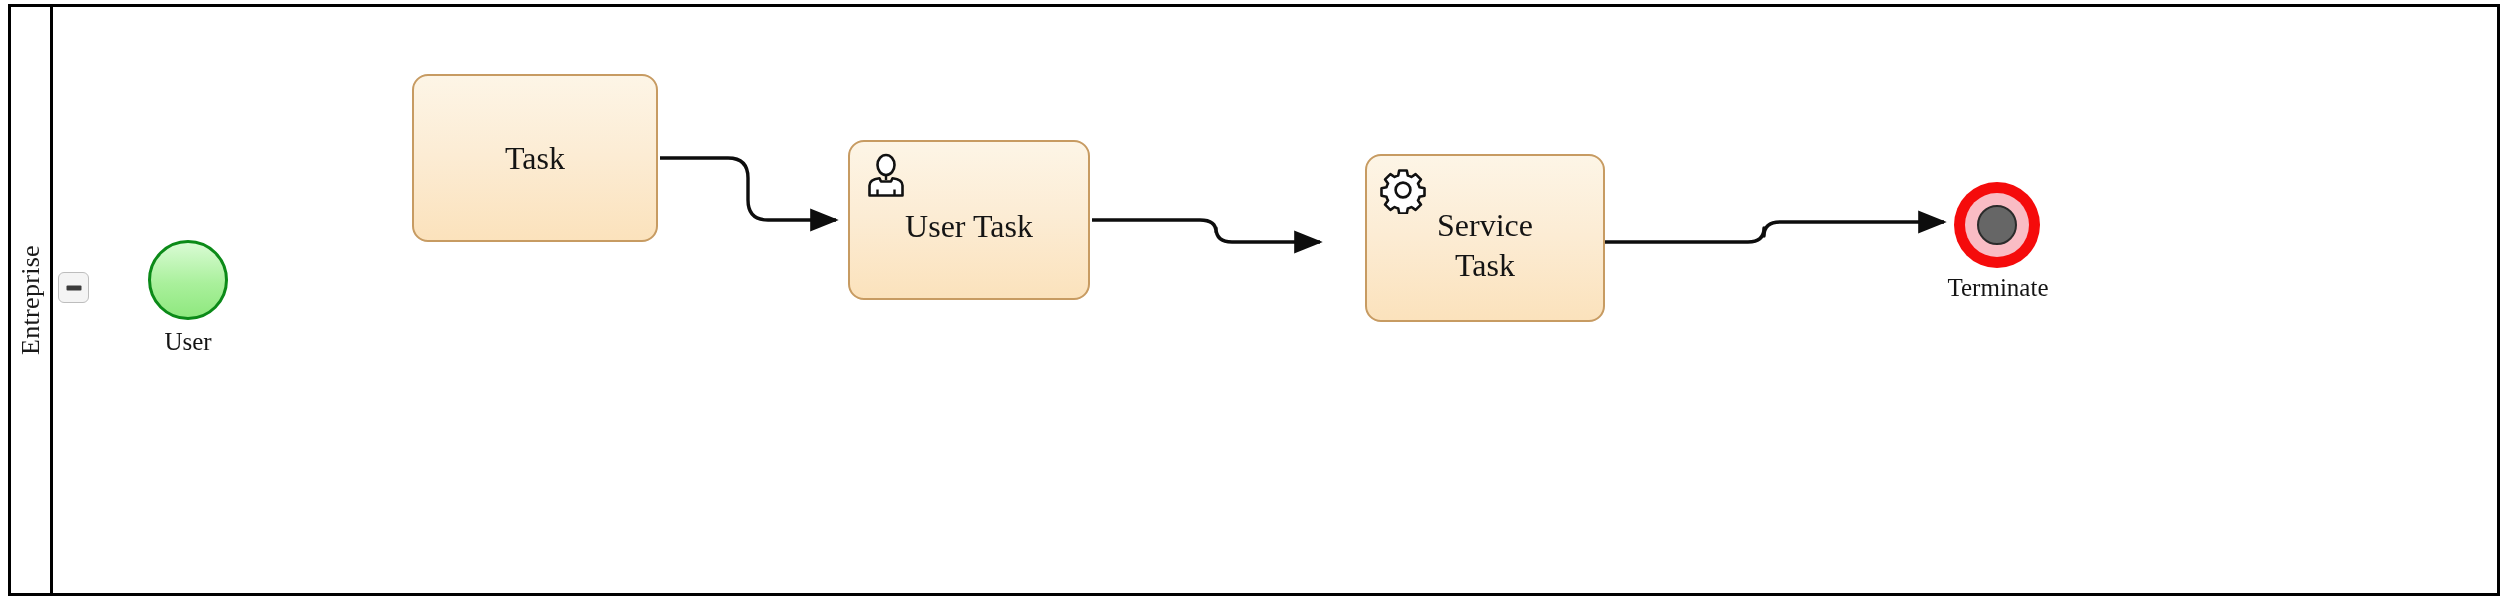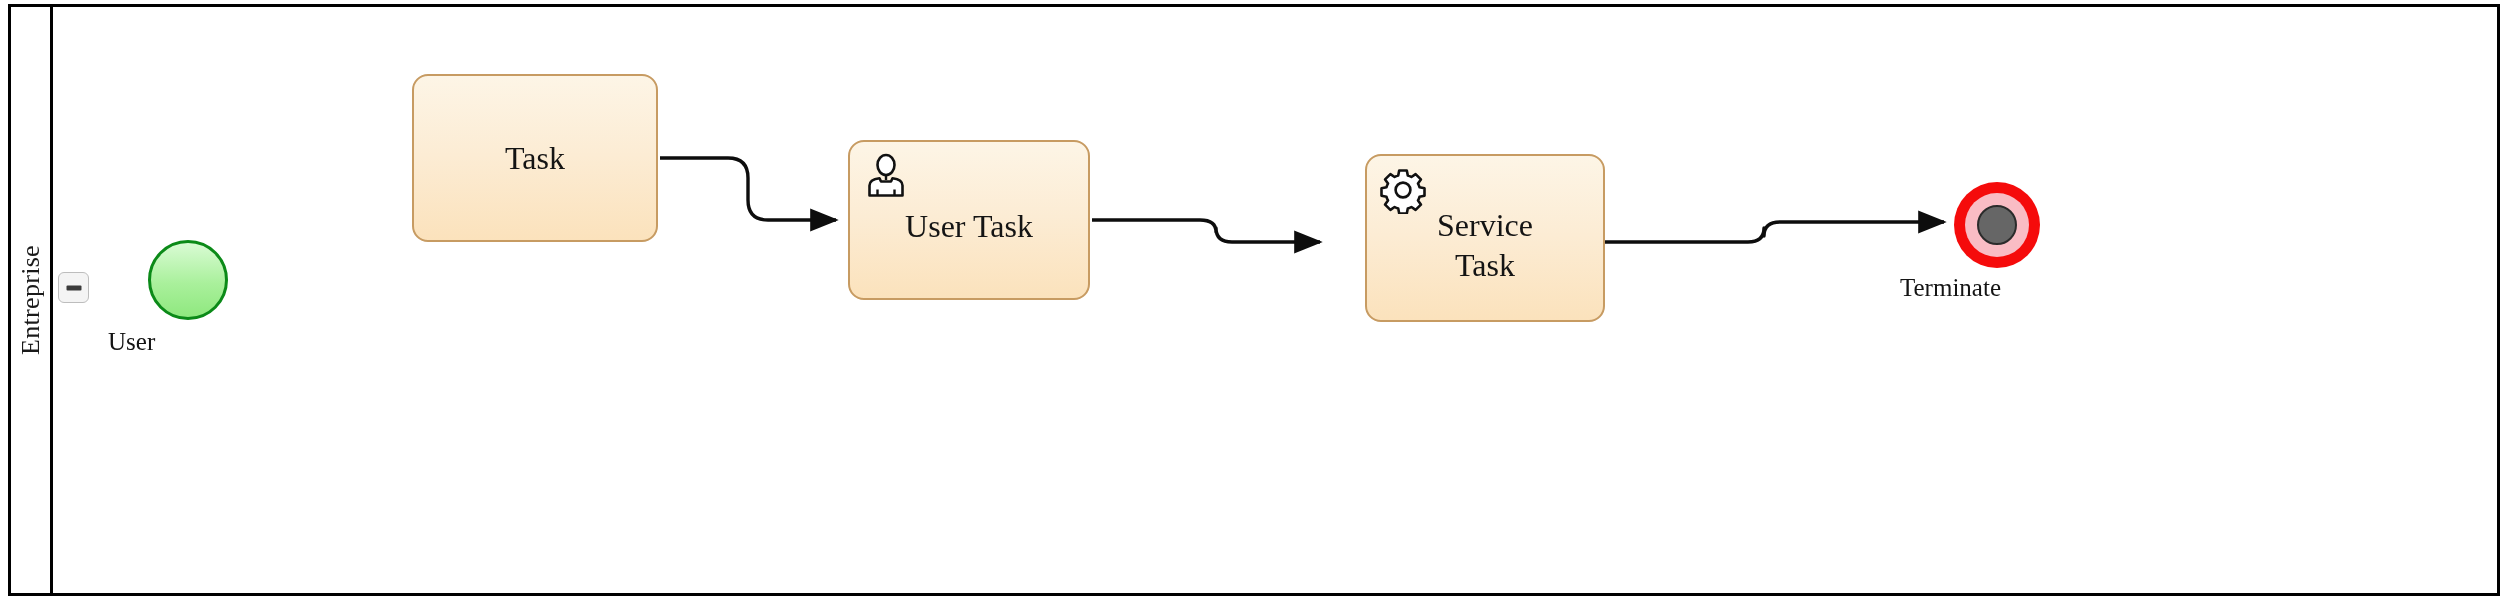--- a/index.html
+++ b/index.html
@@ -91,21 +91,21 @@
     top: 240px;
     width: 80px;
     height: 80px;
     border-radius: 50%;
     border: 3px solid #0b8a18;
     background: linear-gradient(to bottom, #d9fbd4 0%, #a9f09b 55%, #8fe87f 100%);
     box-sizing: border-box;
   }
   .event-label {
     position: absolute;
-    text-align: left;
+    text-align: center;
     font-size: 25px;
     color: #141414;
     white-space: nowrap;
   }
   .start-label {
     left: 108px;
     top: 328px;
     width: 160px;
   }
 

